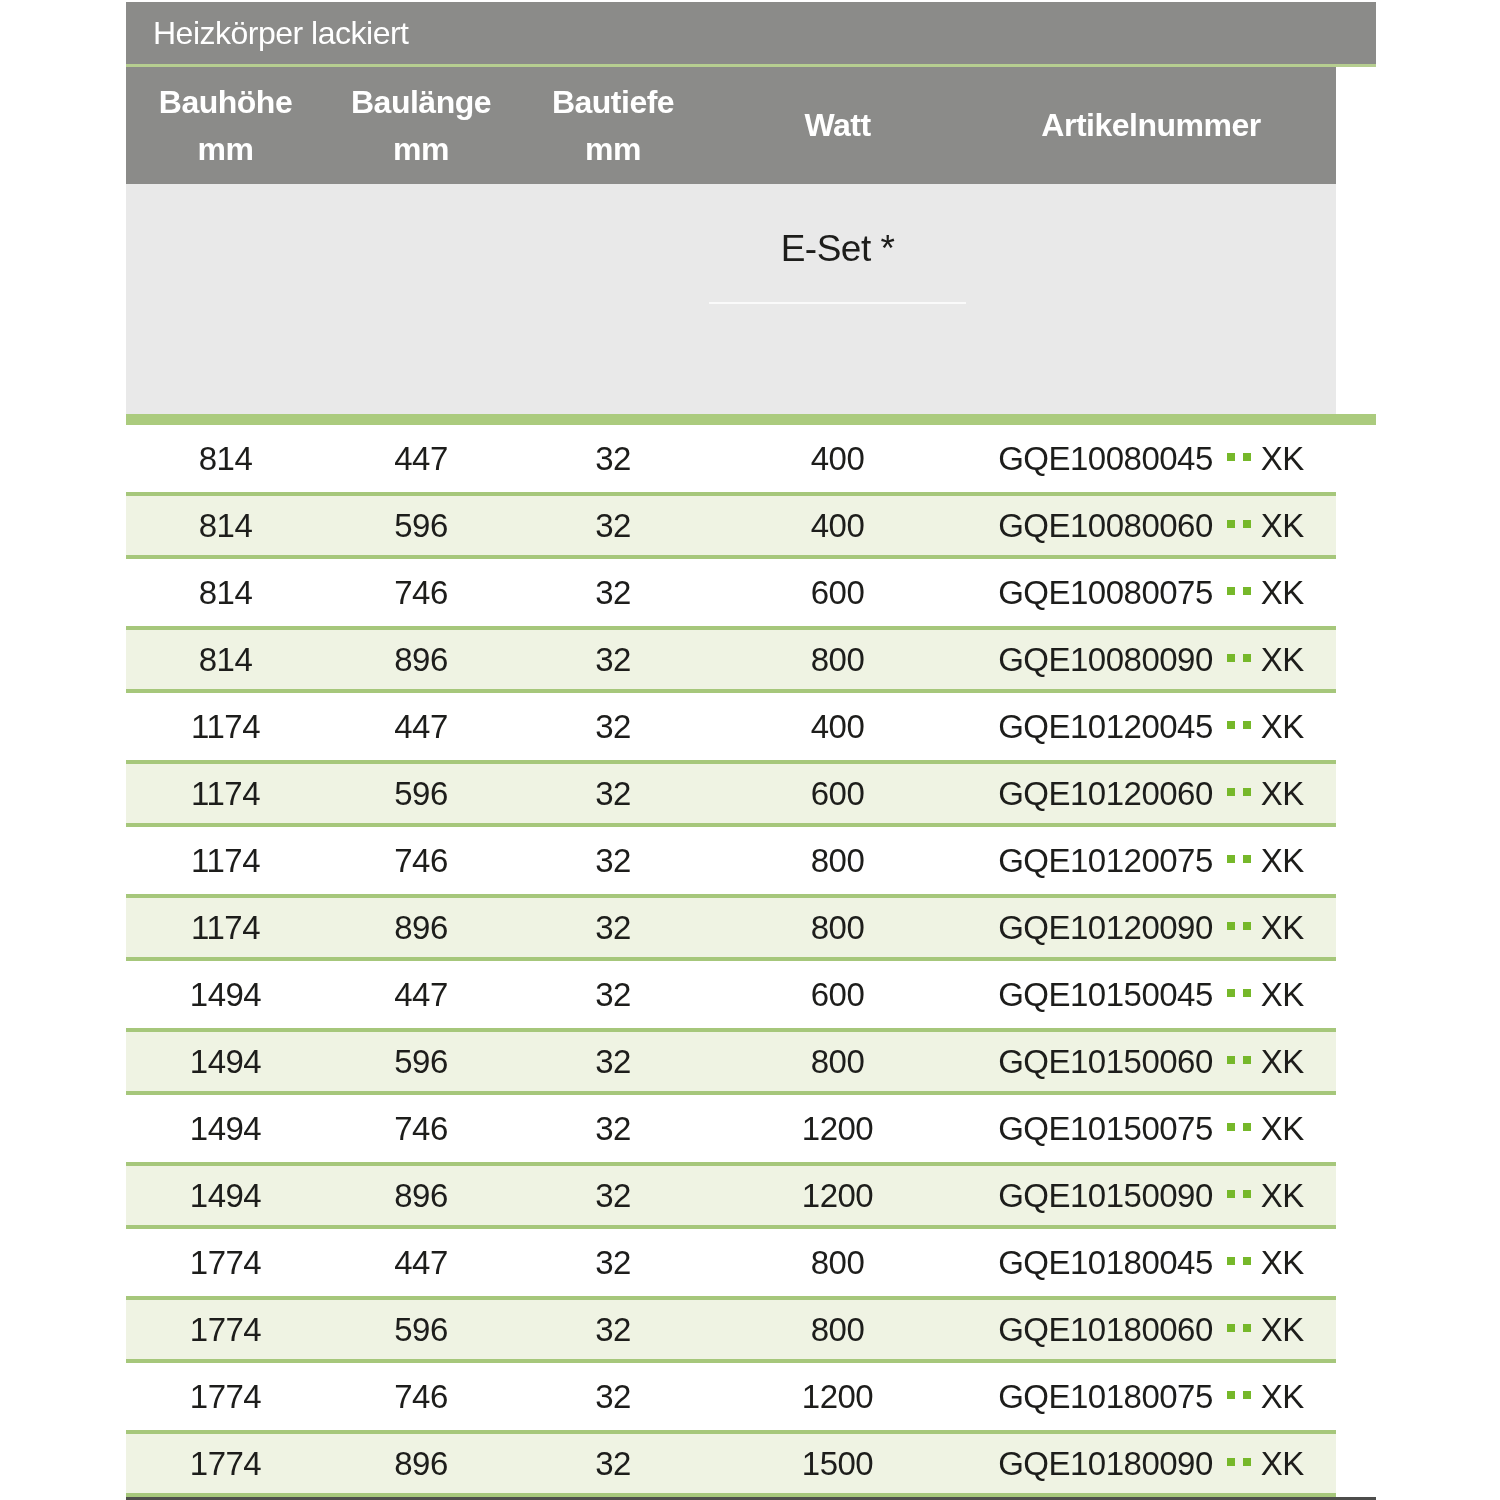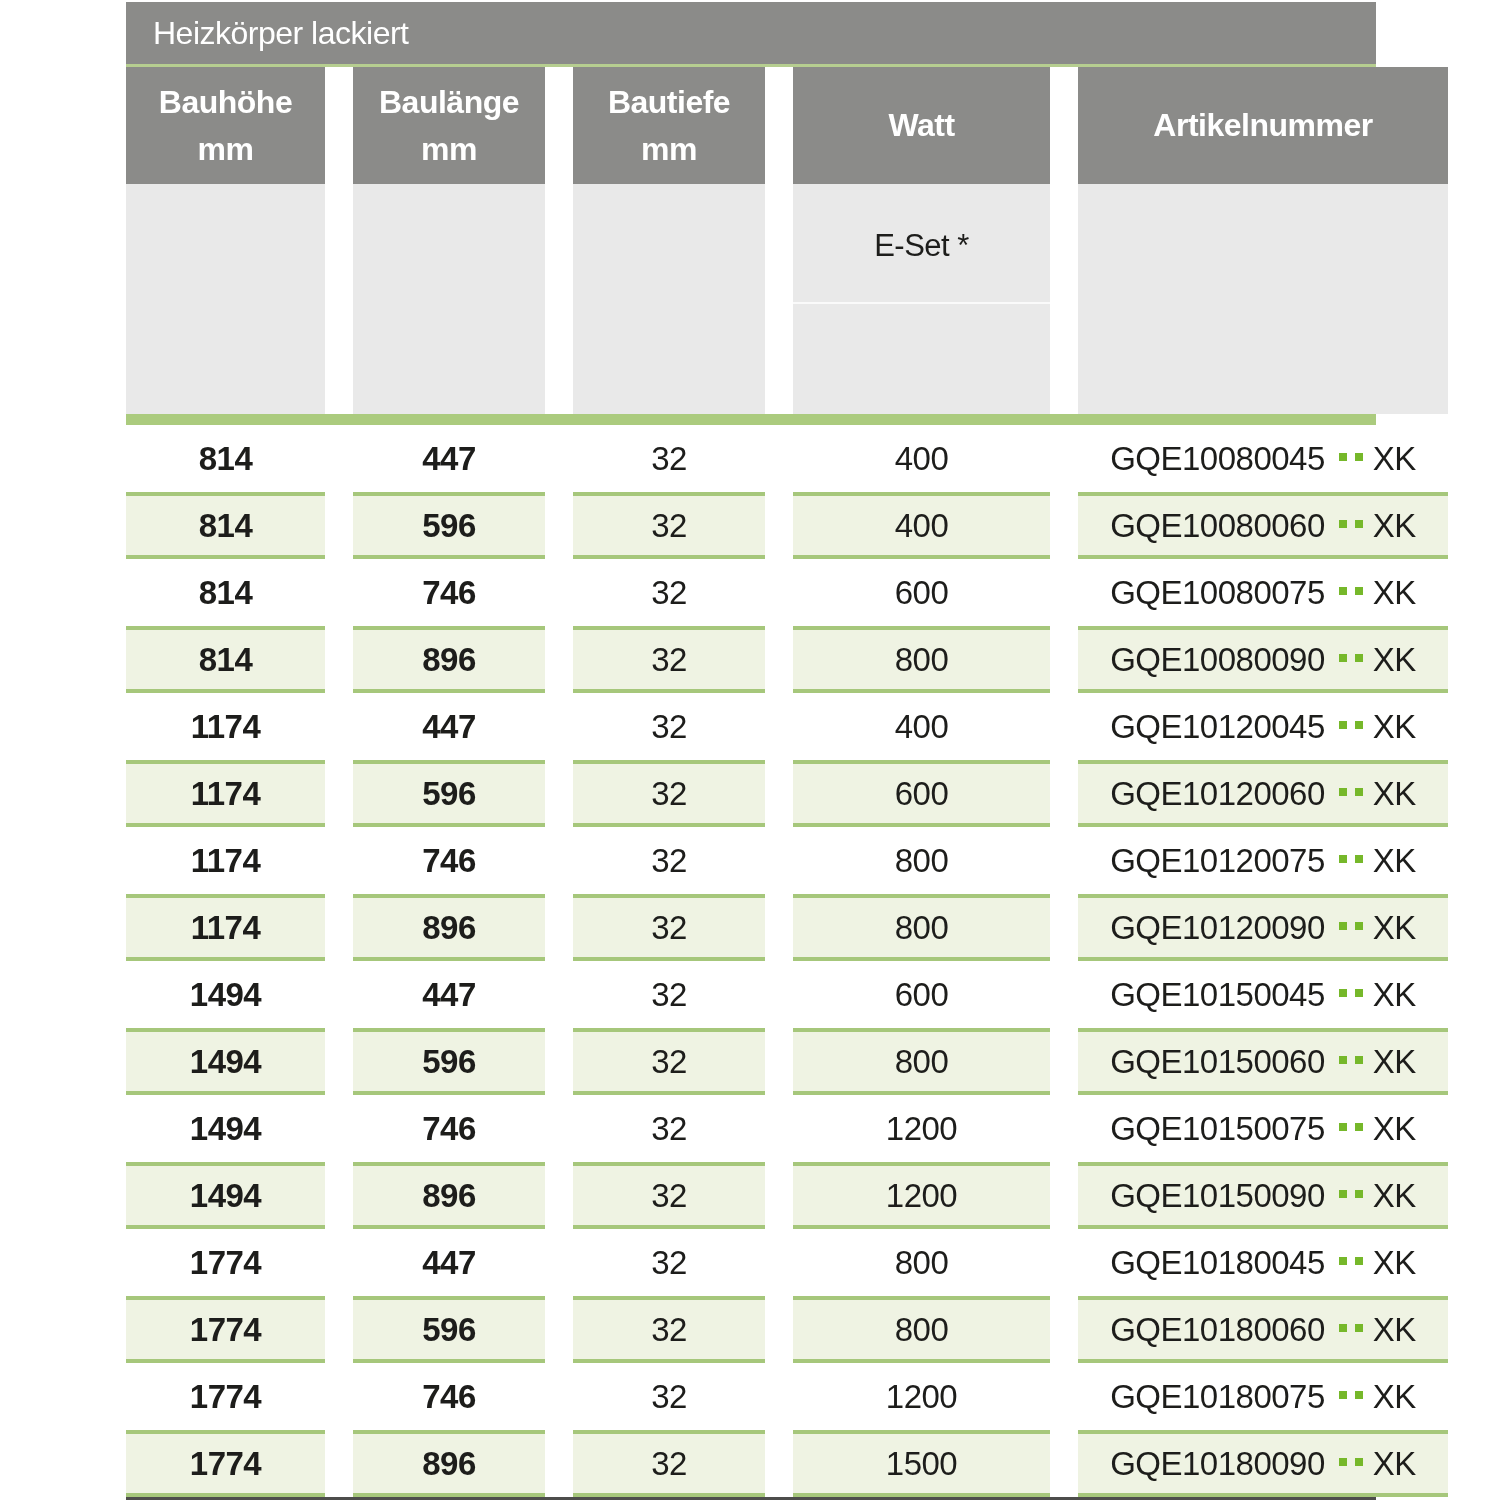--- a/index.html
+++ b/index.html
@@ -36,59 +36,59 @@
     box-sizing:border-box;
   }
   .title-bar .title-text{
     color:#ffffff;font-weight:normal;font-size:32px;letter-spacing:-0.5px;
   }
   .hairline{height:3px;background:var(--hairline-green);}
   
   .grid-row{
     display:grid;
     grid-template-columns:199px 192px 192px 257px 370px;
-    column-gap:28px;
+    column-gap:0;
   }
   
   .col-headers .head-cell{
     height:117px;
     background:var(--header-gray);
     display:flex;flex-direction:column;
     align-items:center;justify-content:center;
     color:#ffffff;font-weight:bold;font-size:32px;
     letter-spacing:-0.5px;line-height:47px;
     text-align:center;
   }
   .col-label:empty,.col-unit:empty{display:none;}
   
   .sub-band .band-cell{
     height:230px;
     background:var(--band-gray);
     position:relative;
   }
   .band-cell .eset-text{
     position:absolute;top:44px;left:0;width:100%;
-    text-align:center;font-size:31px;letter-spacing:-0.5px;
+    text-align:center;font-size:37px;letter-spacing:-0.5px;
     color:var(--text-dark);
   }
   .band-cell.has-divider::after{
     content:"";position:absolute;left:0;top:118px;width:100%;height:2px;
     background:rgba(255,255,255,0.75);
   }
   
   .green-bar{height:11px;background:var(--bar-green);}
   
   .data-row{height:67px;}
   .data-row .cell{
     display:flex;align-items:center;justify-content:center;
     font-size:33px;letter-spacing:-0.5px;
     box-sizing:border-box;
     white-space:nowrap;
   }
-  .data-row .cell.bold{font-weight:bold;}
+  .data-row .cell.bold{font-weight:normal;}
   .data-row.green .cell{
     background:var(--row-green-bg);
     border-top:4px solid var(--row-border-green);
     border-bottom:4px solid var(--row-border-green);
   }
   .artikel-dots{display:inline-flex;align-items:flex-end;margin:0 6px 0 10px;padding-bottom:3px;}
   .artikel-dots .dot{
     display:inline-block;width:8px;height:8px;
     background:var(--dot-green);margin:0 4px;
   }

